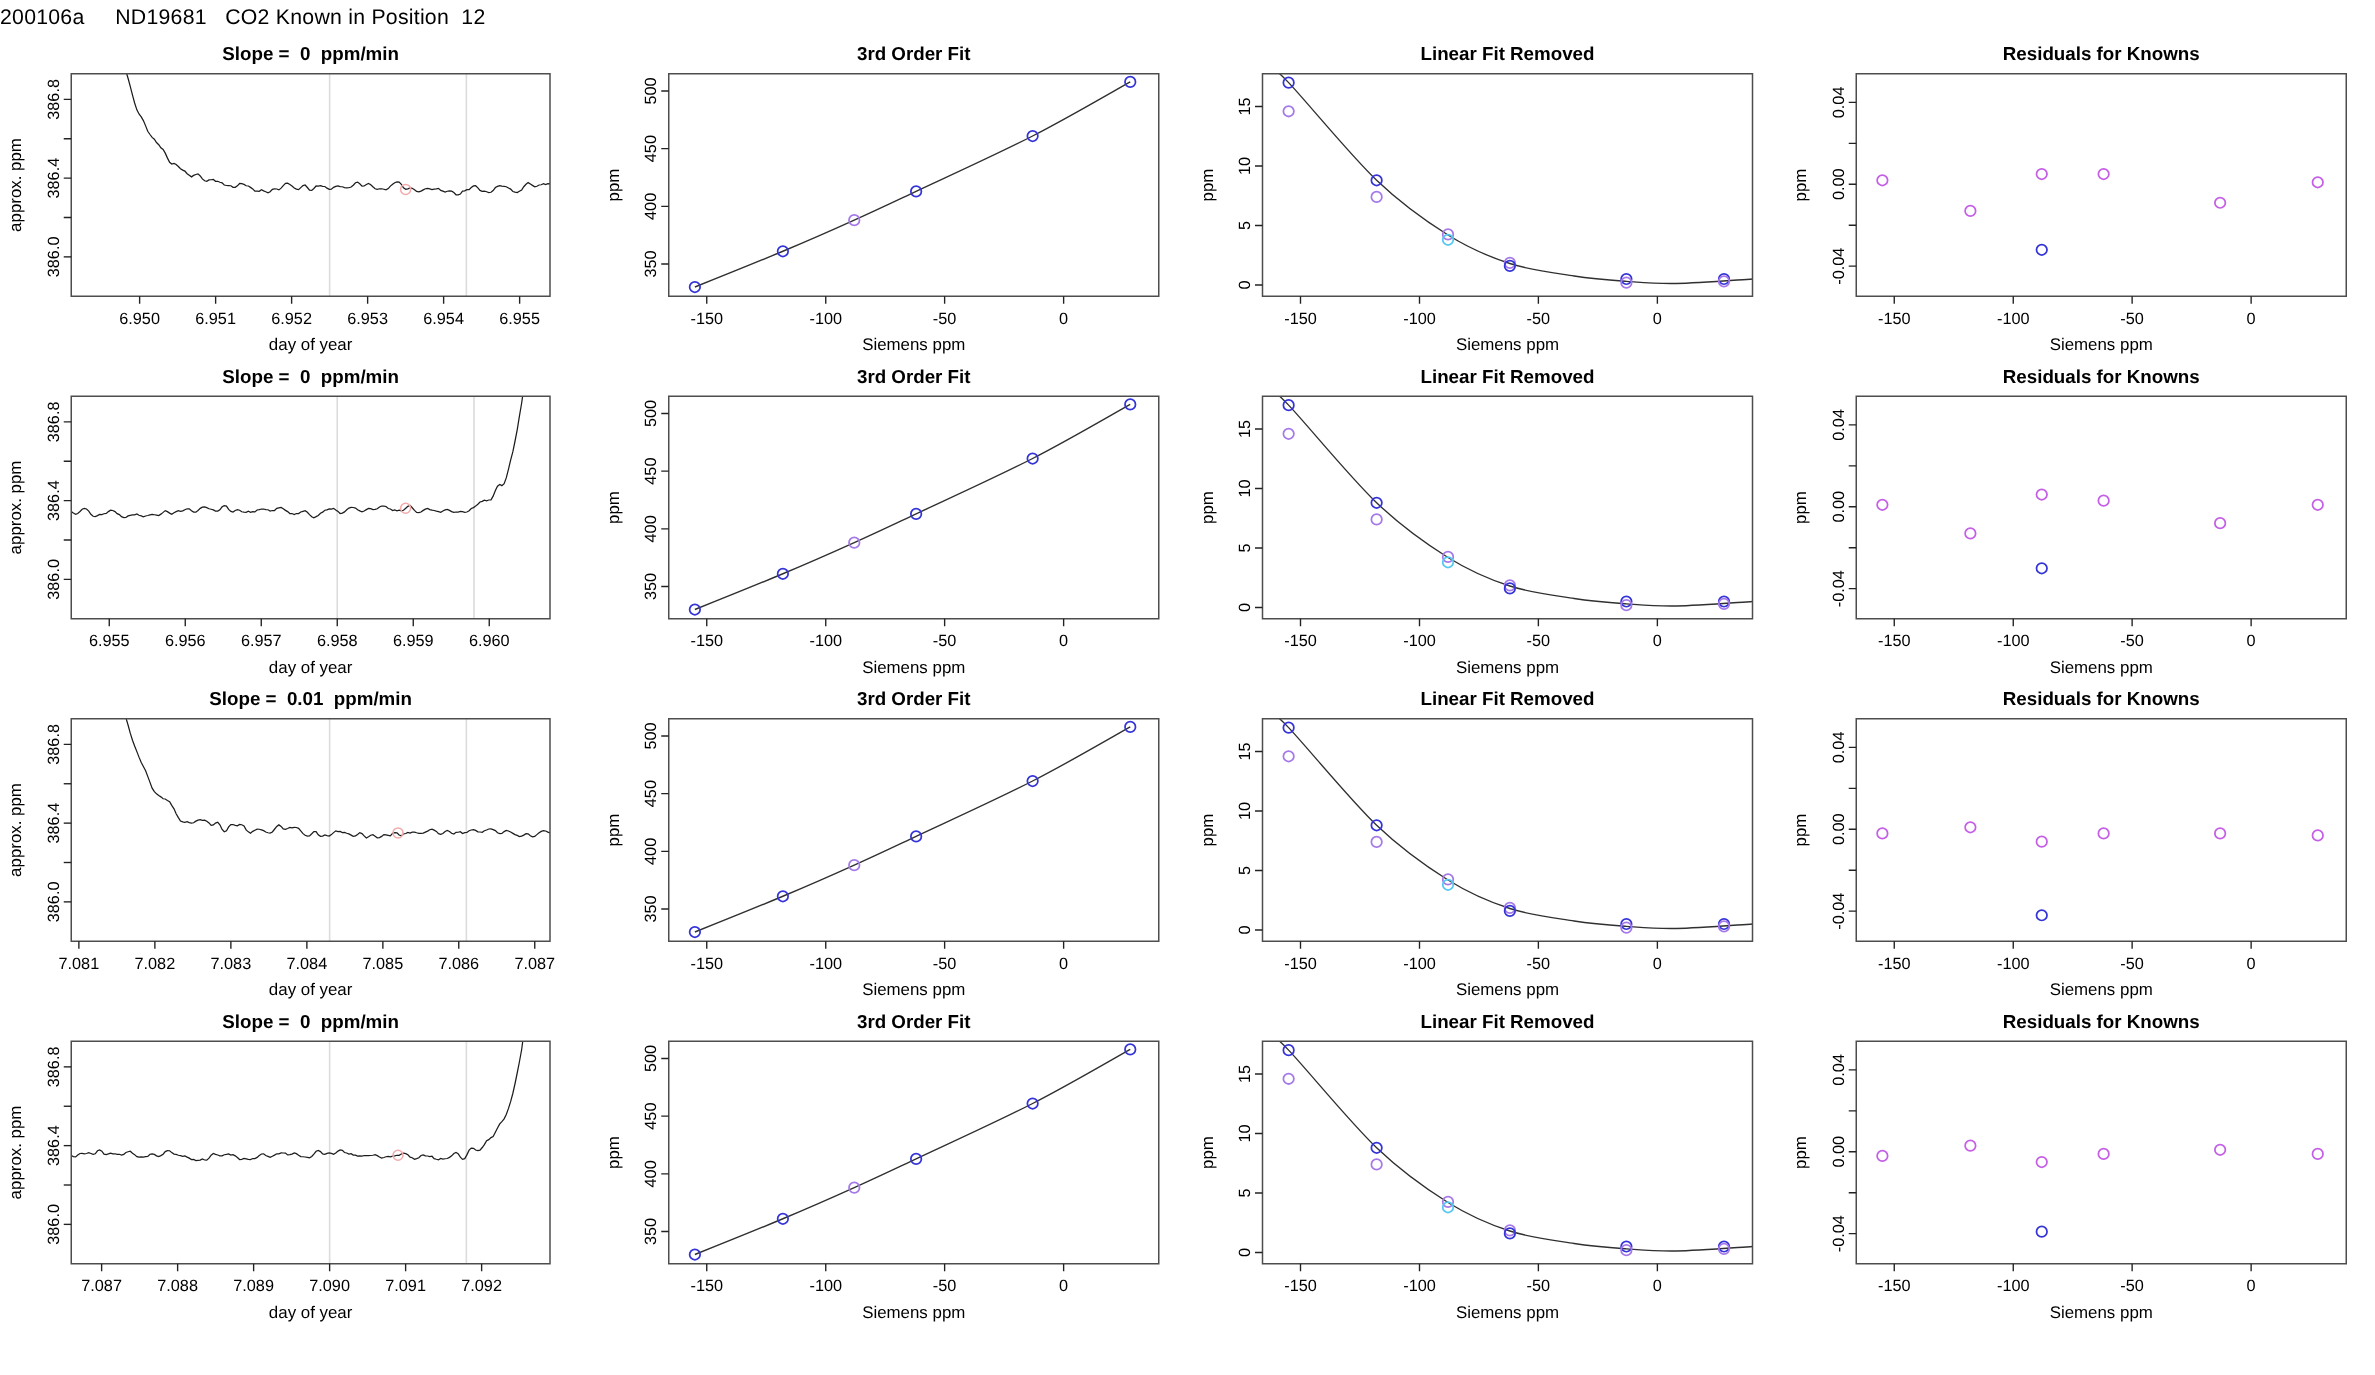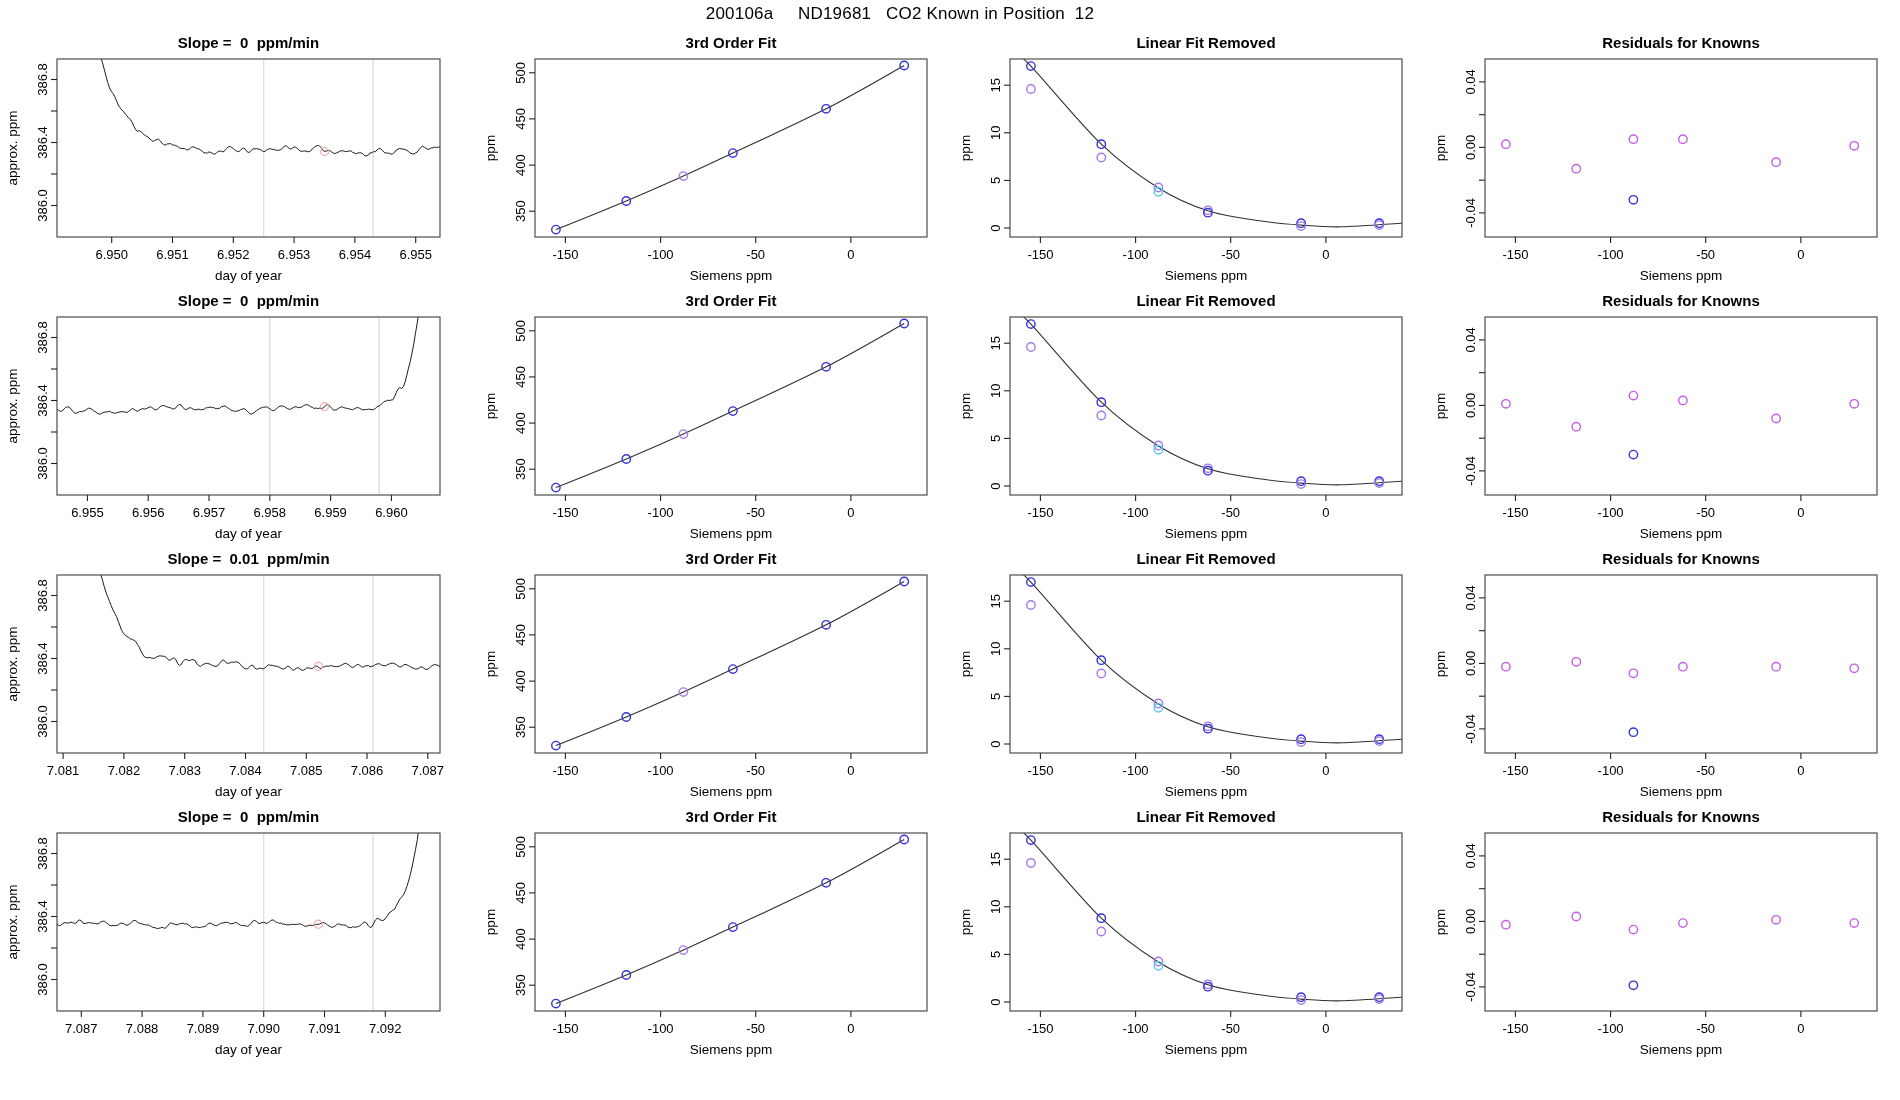--- a/index.html
+++ b/index.html
@@ -1,18 +1,18 @@
 <!DOCTYPE html>
 <html><head>
 <meta charset="utf-8">
 <style>
   html,body{margin:0;padding:0;background:#ffffff;}
   body{width:1900px;height:1100px;overflow:hidden;font-family:"Liberation Sans",sans-serif;}
   #figure{position:relative;width:1900px;height:1100px;background:#fff;}
-  #main-title{position:absolute;top:4px;left:0;width:1800px;text-align:center;
+  #main-title{position:absolute;top:4px;left:0;width:1800px;
     font-size:17px;color:#000;white-space:pre;letter-spacing:0.2px;}
   svg.panel{position:absolute;}
   svg text{font-family:"Liberation Sans",sans-serif;fill:#000;white-space:pre;}
   svg .ti{font-size:15px;font-weight:bold;}
   svg .tk{font-size:13px;}
   svg .al{font-size:13.5px;}
 </style>
 </head>
 <body>
 

